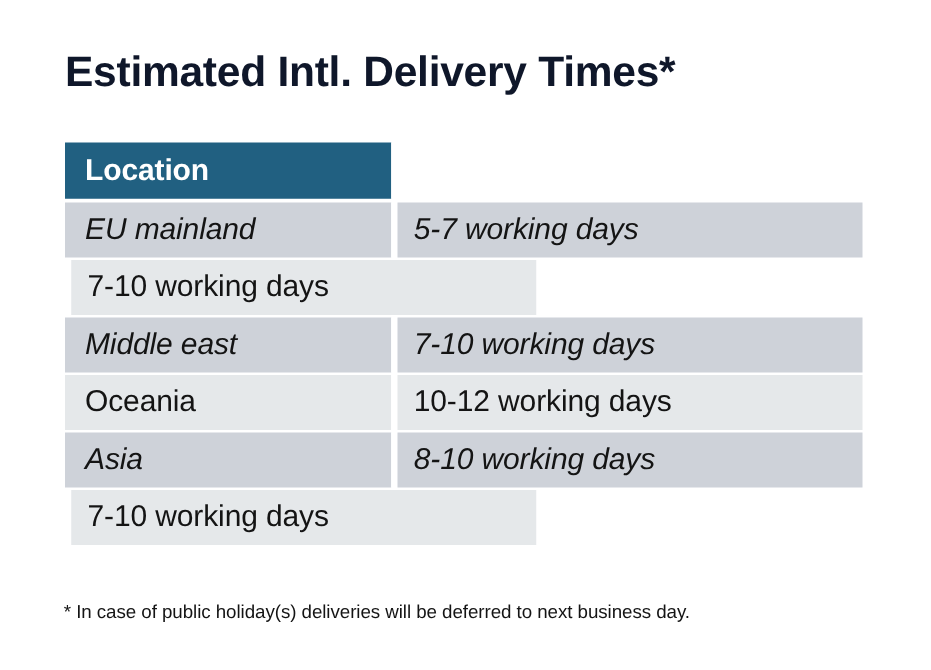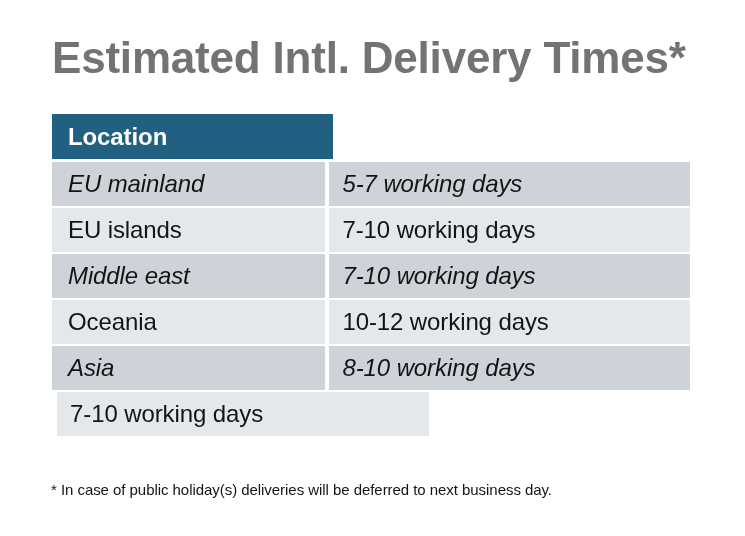--- a/index.html
+++ b/index.html
@@ -16,24 +16,24 @@
   .page {
     position: relative;
     width: 745px;
     height: 536px;
     background: #ffffff;
   }
   .title {
     position: absolute;
     left: 52px;
     top: 36px;
-    font-size: 44px;
+    font-size: 34px;
     font-weight: bold;
     letter-spacing: -0.2px;
-    color: #737373;
+    color: #0f172a;
     line-height: 44px;
     white-space: nowrap;
   }
   .table {
     position: absolute;
     left: 52px;
     top: 114px;
     width: 638px;
   }
   .row {
@@ -50,21 +50,21 @@
     display: flex;
     align-items: center;
     padding-left: 13px;
     font-size: 24px;
     color: #141414;
     letter-spacing: -0.1px;
     white-space: nowrap;
     overflow: hidden;
   }
   .cell.col-loc {
-    width: 281px;
+    width: 261px;
     padding-left: 16px;
   }
   .cell.col-gap {
     width: 5px;
     padding-left: 0;
     background: #ffffff !important;
     height: 44px;
   }
   .cell.col-est {
     width: 372px;
@@ -111,21 +111,20 @@
       <div class="cell col-gap"></div>
     </div>
 
     <div class="row shade-dark">
       <div class="cell col-loc">EU mainland</div>
       <div class="cell col-gap"></div>
       <div class="cell col-est">5-7 working days</div>
     </div>
 
     <div class="row shade-light">
-      <div class="cell col-loc">EU islands</div>
       <div class="cell col-gap"></div>
       <div class="cell col-est">7-10 working days</div>
     </div>
 
     <div class="row shade-dark">
       <div class="cell col-loc">Middle east</div>
       <div class="cell col-gap"></div>
       <div class="cell col-est">7-10 working days</div>
     </div>
 

